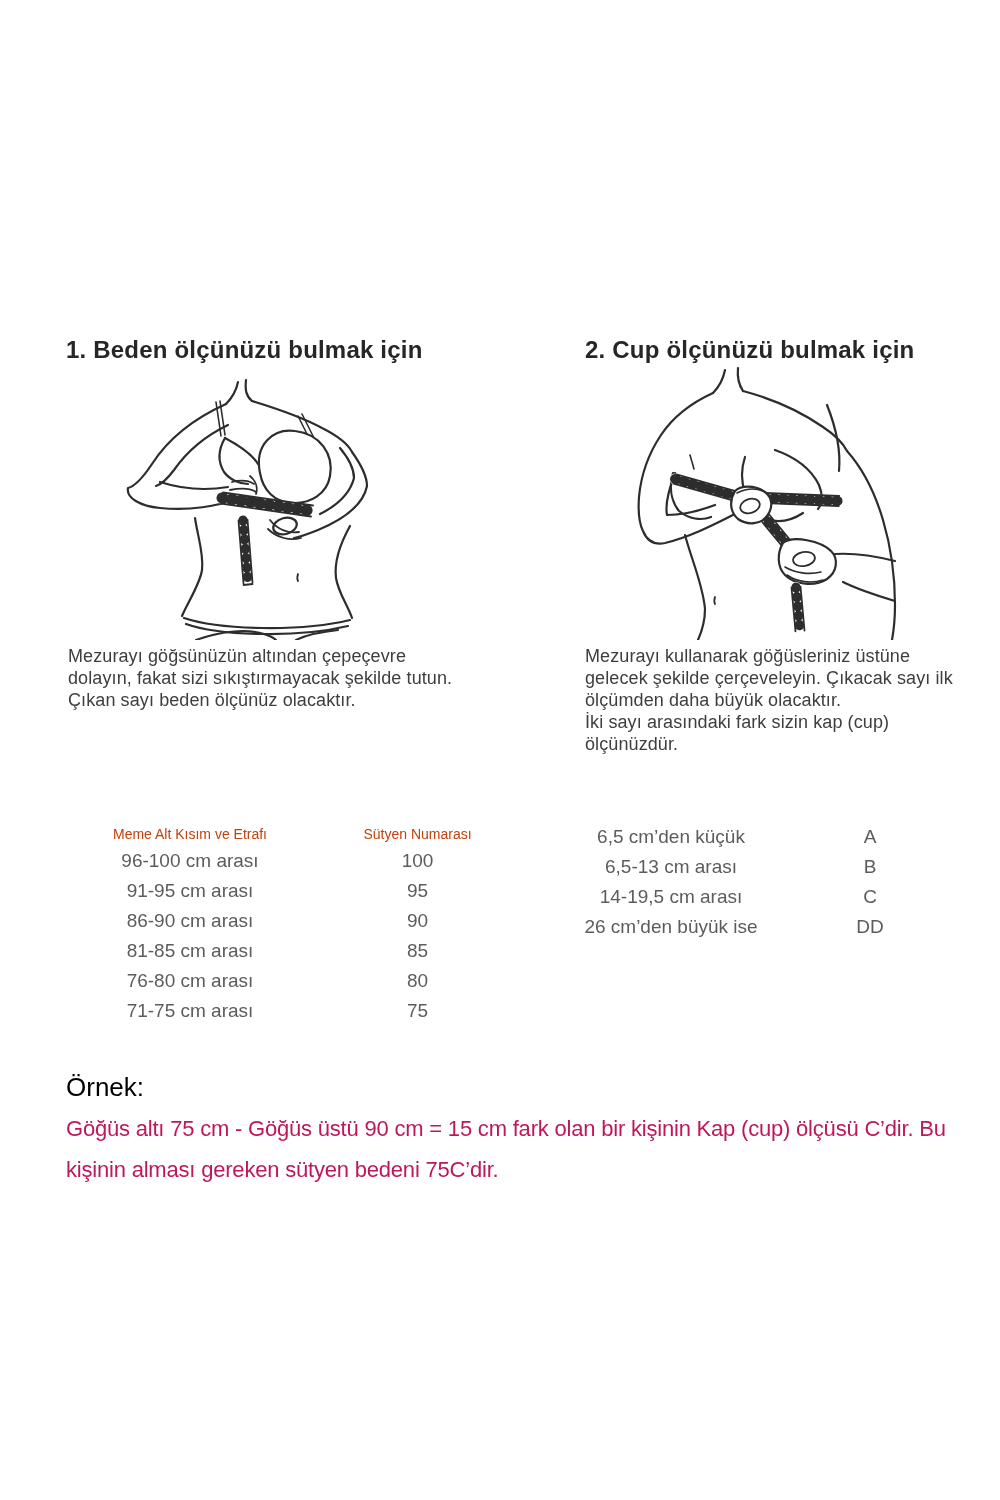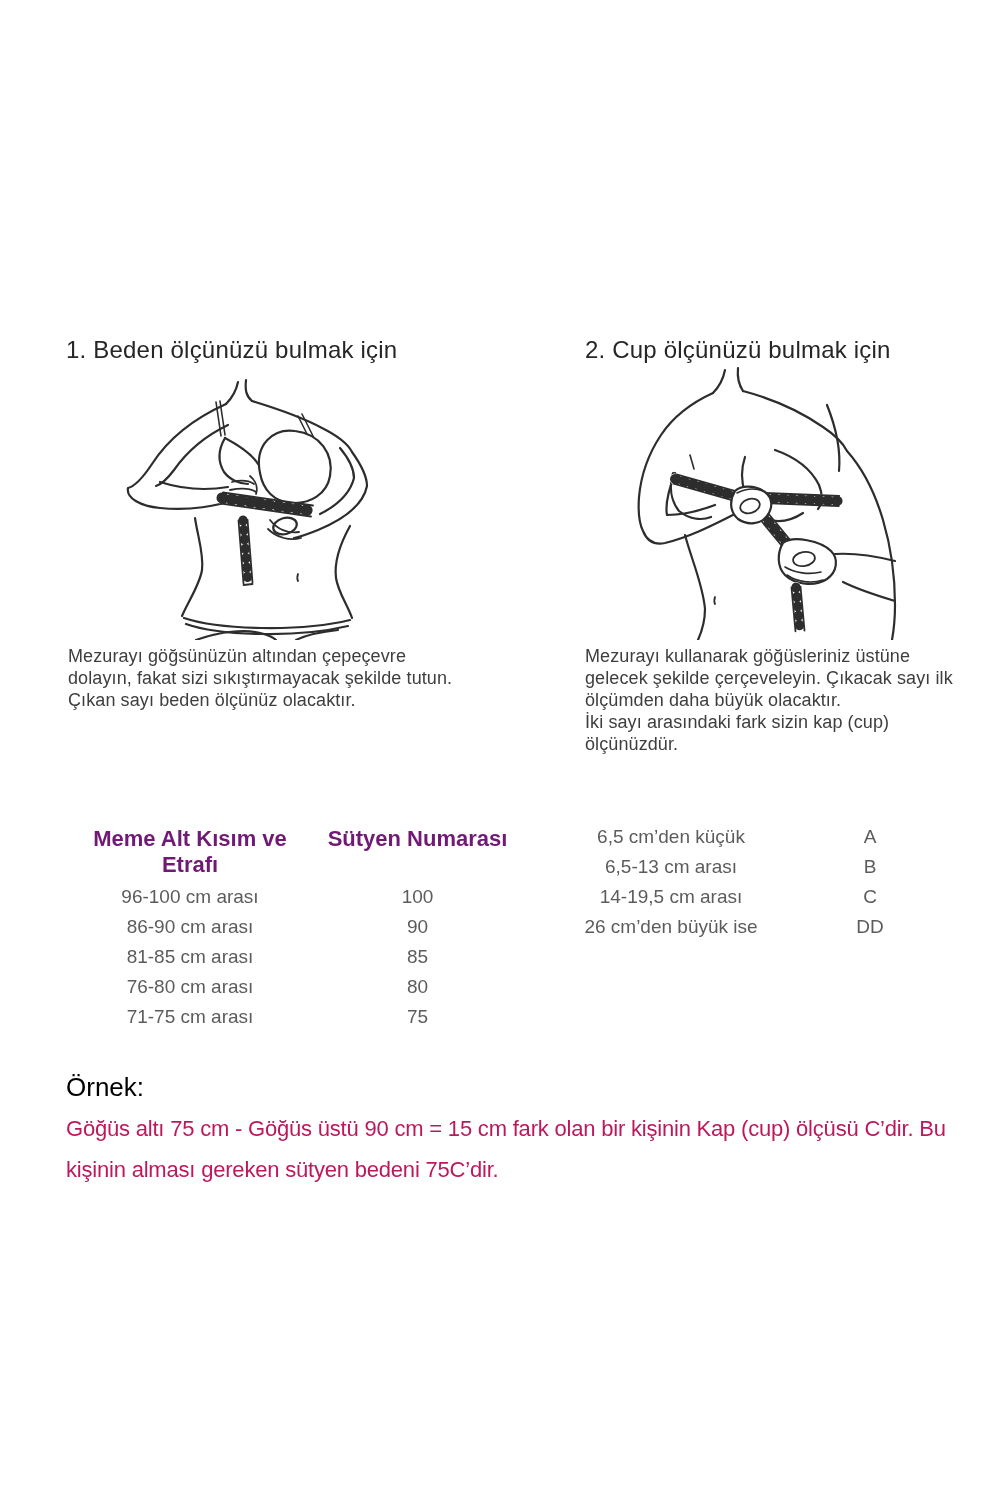--- a/index.html
+++ b/index.html
@@ -1,31 +1,31 @@
 <!DOCTYPE html>
 <html><head>
 <meta charset="utf-8">
 <style>
   html,body{margin:0;padding:0;background:#ffffff;}
   .page{
     position:relative;width:1000px;height:1500px;background:#ffffff;
     font-family:"Liberation Sans", sans-serif;overflow:hidden;color:#2b2b2b;
   }
   .section-heading{
-    position:absolute;font-size:24px;font-weight:400;color:#262626;letter-spacing:.2px;white-space:nowrap;
+    position:absolute;font-size:24px;font-weight:700;color:#262626;letter-spacing:.2px;white-space:nowrap;
   }
   .para{
     position:absolute;font-size:18px;line-height:22px;color:#3e3e3e;letter-spacing:.1px;
   }
   .para p{margin:0;}
   .illus{position:absolute;}
   .illus path,.illus line,.illus ellipse{vector-effect:non-scaling-stroke;}
 
   .size-table{position:absolute;}
-  .size-table .hdr-row{display:flex;font-size:22px;font-weight:700;color:#701a75;margin-bottom:8px;}
+  .size-table .hdr-row{display:flex;font-size:14px;font-weight:400;color:#c2410c;margin-bottom:8px;}
   .size-table .data-row{display:flex;font-size:19px;color:#5c5c5c;height:30px;align-items:flex-start;}
   .size-table .cell{text-align:center;}
   .bt-c1{width:248px;} .bt-c2{width:207px;}
   .ct-c1{width:212px;} .ct-c2{width:186px;}
 
   .example-heading{position:absolute;font-size:26px;font-weight:400;color:#000000;}
   .example-body{position:absolute;font-size:22px;line-height:41px;color:#be185d;width:880px;letter-spacing:-.2px;}
 </style>
 </head>
 <body>
@@ -154,20 +154,24 @@
   <div class="size-table" style="left:66px;top:826px;width:455px;">
     <div class="hdr-row">
       <div class="cell bt-c1">Meme Alt Kısım ve Etrafı</div>
       <div class="cell bt-c2">Sütyen Numarası</div>
     </div>
     <div class="data-row">
       <div class="cell bt-c1">96-100 cm arası</div>
       <div class="cell bt-c2">100</div>
     </div>
     <div class="data-row">
+      <div class="cell bt-c1">91-95 cm arası</div>
+      <div class="cell bt-c2">95</div>
+    </div>
+    <div class="data-row">
       <div class="cell bt-c1">86-90 cm arası</div>
       <div class="cell bt-c2">90</div>
     </div>
     <div class="data-row">
       <div class="cell bt-c1">81-85 cm arası</div>
       <div class="cell bt-c2">85</div>
     </div>
     <div class="data-row">
       <div class="cell bt-c1">76-80 cm arası</div>
       <div class="cell bt-c2">80</div>

